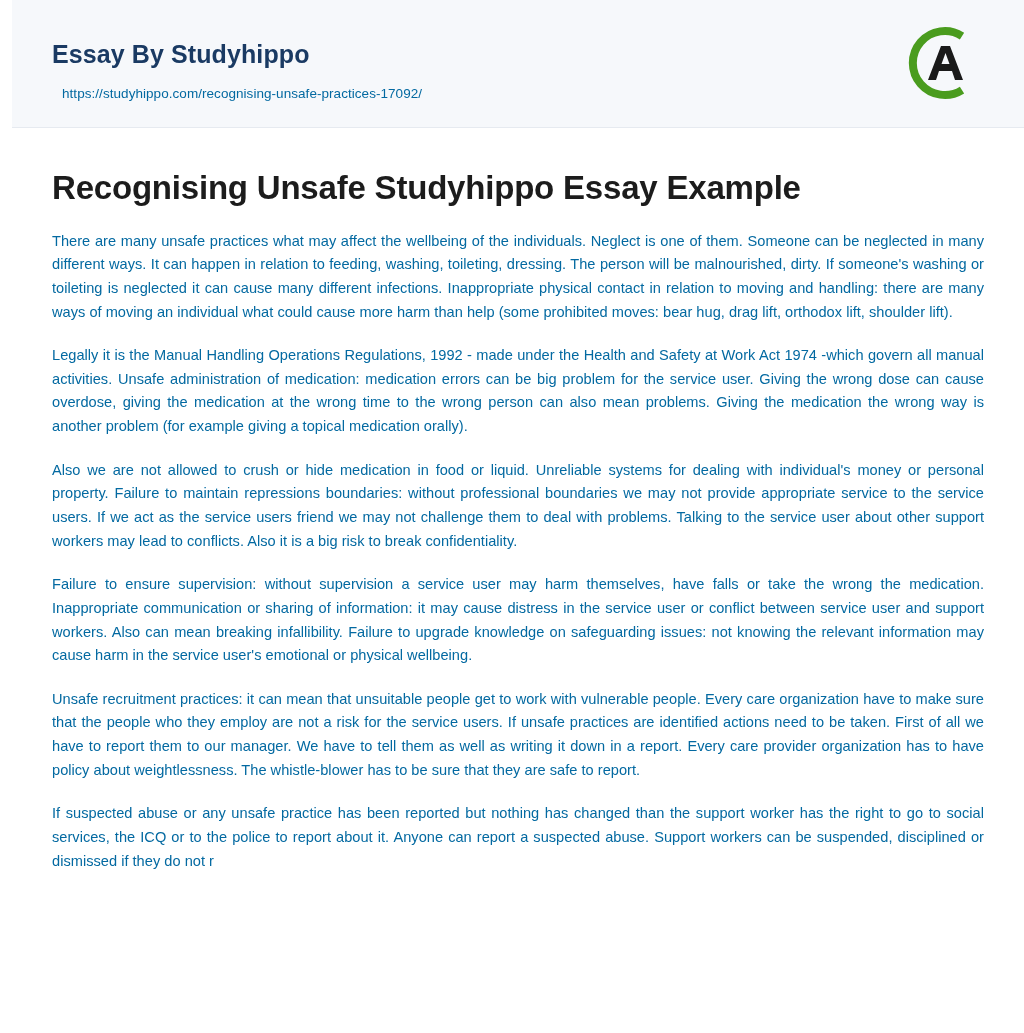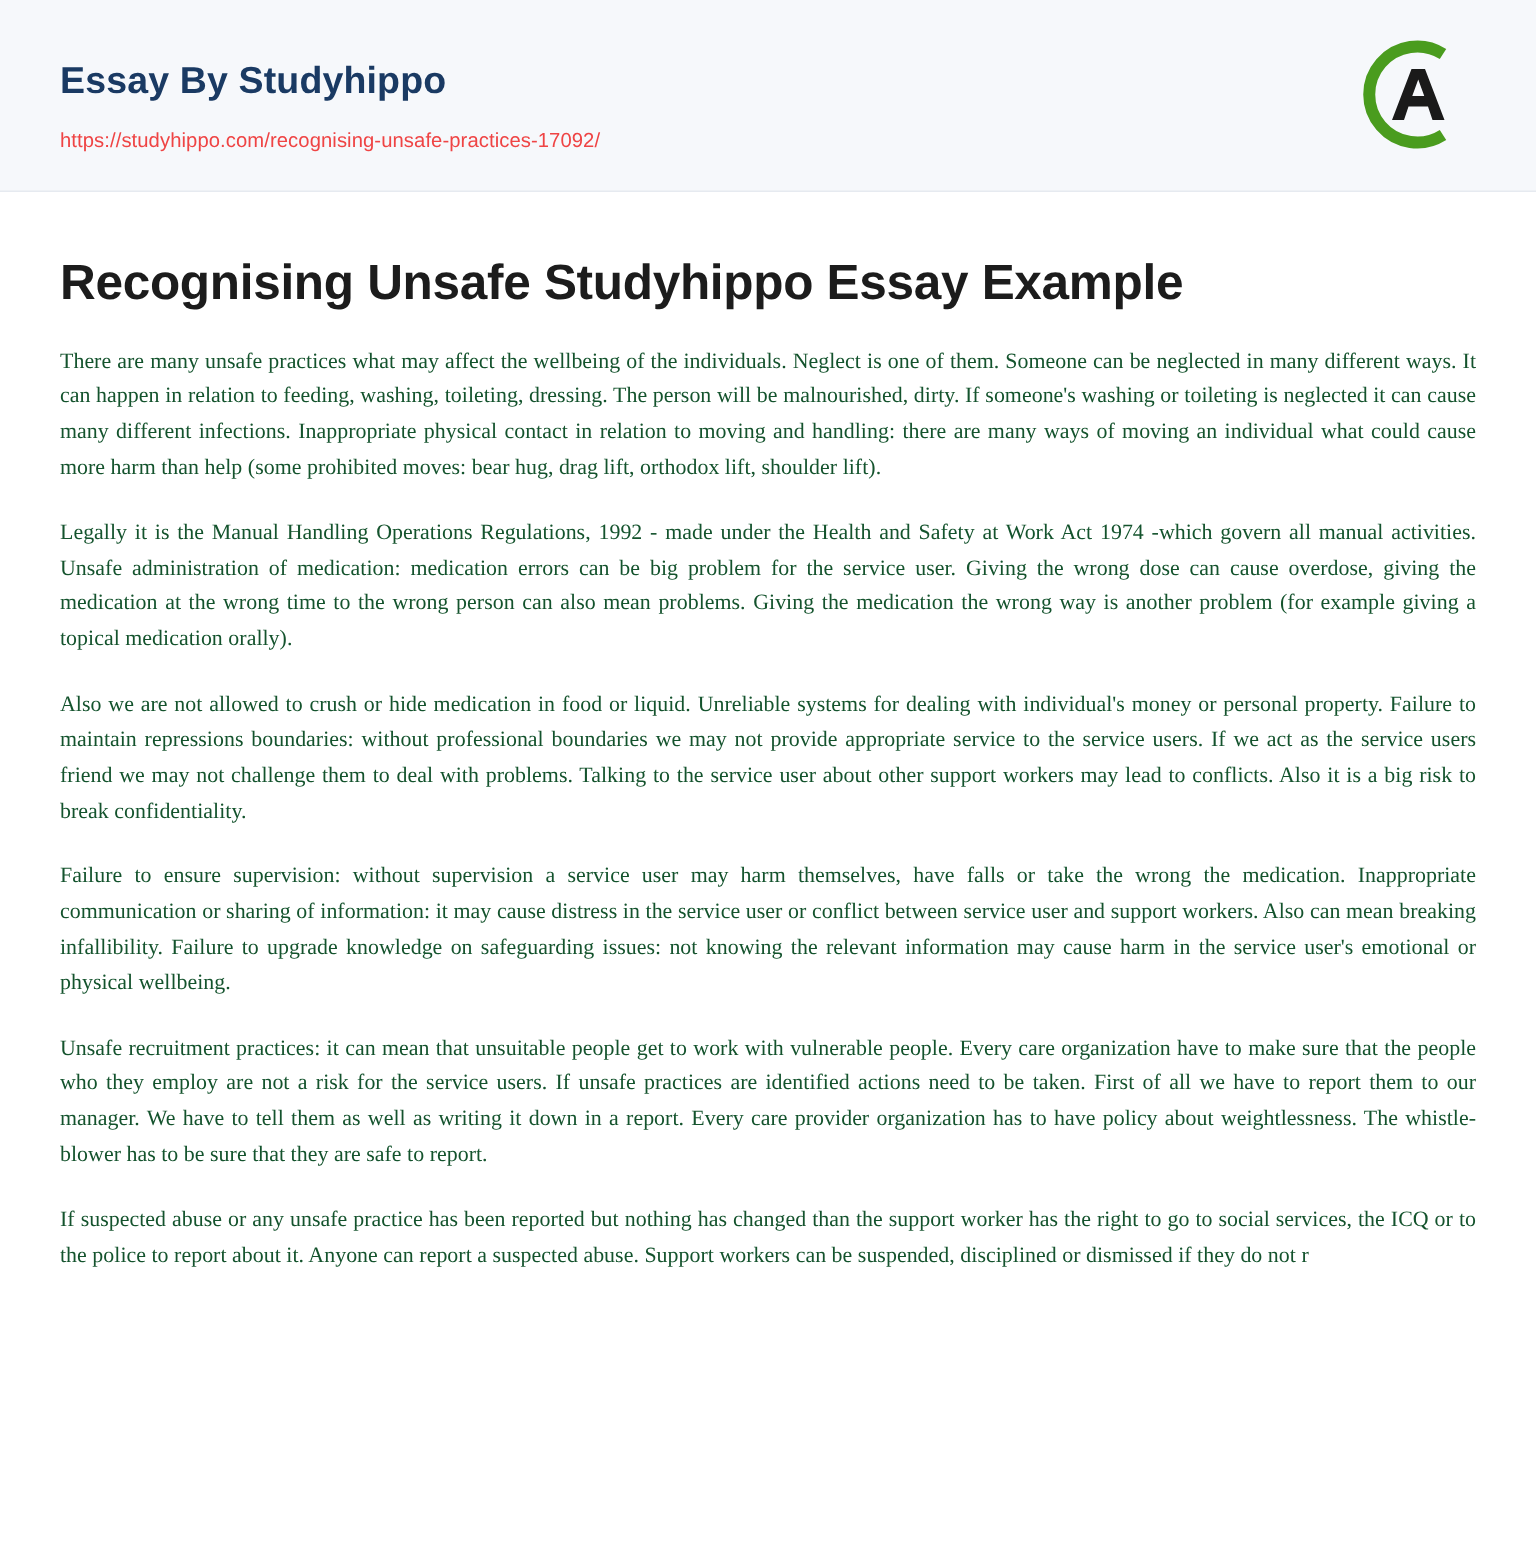--- a/index.html
+++ b/index.html
@@ -9,42 +9,43 @@
     width: 1024px;
     background: #ffffff;
     font-family: "Liberation Sans", sans-serif;
   }
   .page {
     width: 1024px;
     min-height: 1033px;
     position: relative;
     background: #ffffff;
     overflow: hidden;
+    padding-left: 12px;
   }
   .header {
     height: 128px;
     background: #f6f8fb;
     border-bottom: 1px solid #e6eaf0;
     position: relative;
   }
   .brand {
     position: absolute;
     left: 40px;
     top: 40px;
     font-size: 25px;
     font-weight: bold;
     color: #1a3a63;
     letter-spacing: 0.1px;
   }
   .url {
     position: absolute;
-    left: 40px;
+    left: 50px;
     top: 86px;
     font-size: 13.5px;
-    color: #ef4444;
+    color: #0369a1;
     text-decoration: none;
     letter-spacing: 0.05px;
   }
   .logo {
     position: absolute;
     right: 42px;
     top: 22px;
     width: 82px;
     height: 82px;
   }
@@ -56,25 +57,24 @@
     font-size: 33px;
     line-height: 1.2;
     font-weight: bold;
     color: #1c1c1c;
     margin: 12px 0 22px 0;
     letter-spacing: -0.2px;
   }
   p.para {
     font-size: 14.6px;
     line-height: 1.62;
-    color: #14532d;
+    color: #0369a1;
     text-align: justify;
     margin: 0 0 20px 0;
     letter-spacing: 0.02px;
-    font-family: Liberation Serif, serif;
   }
   p.para:last-child { margin-bottom: 0; }
 </style>
 </head>
 <body>
 
 <div class="page">
 
   <div class="header">
     <div class="brand">Essay By Studyhippo</div>

